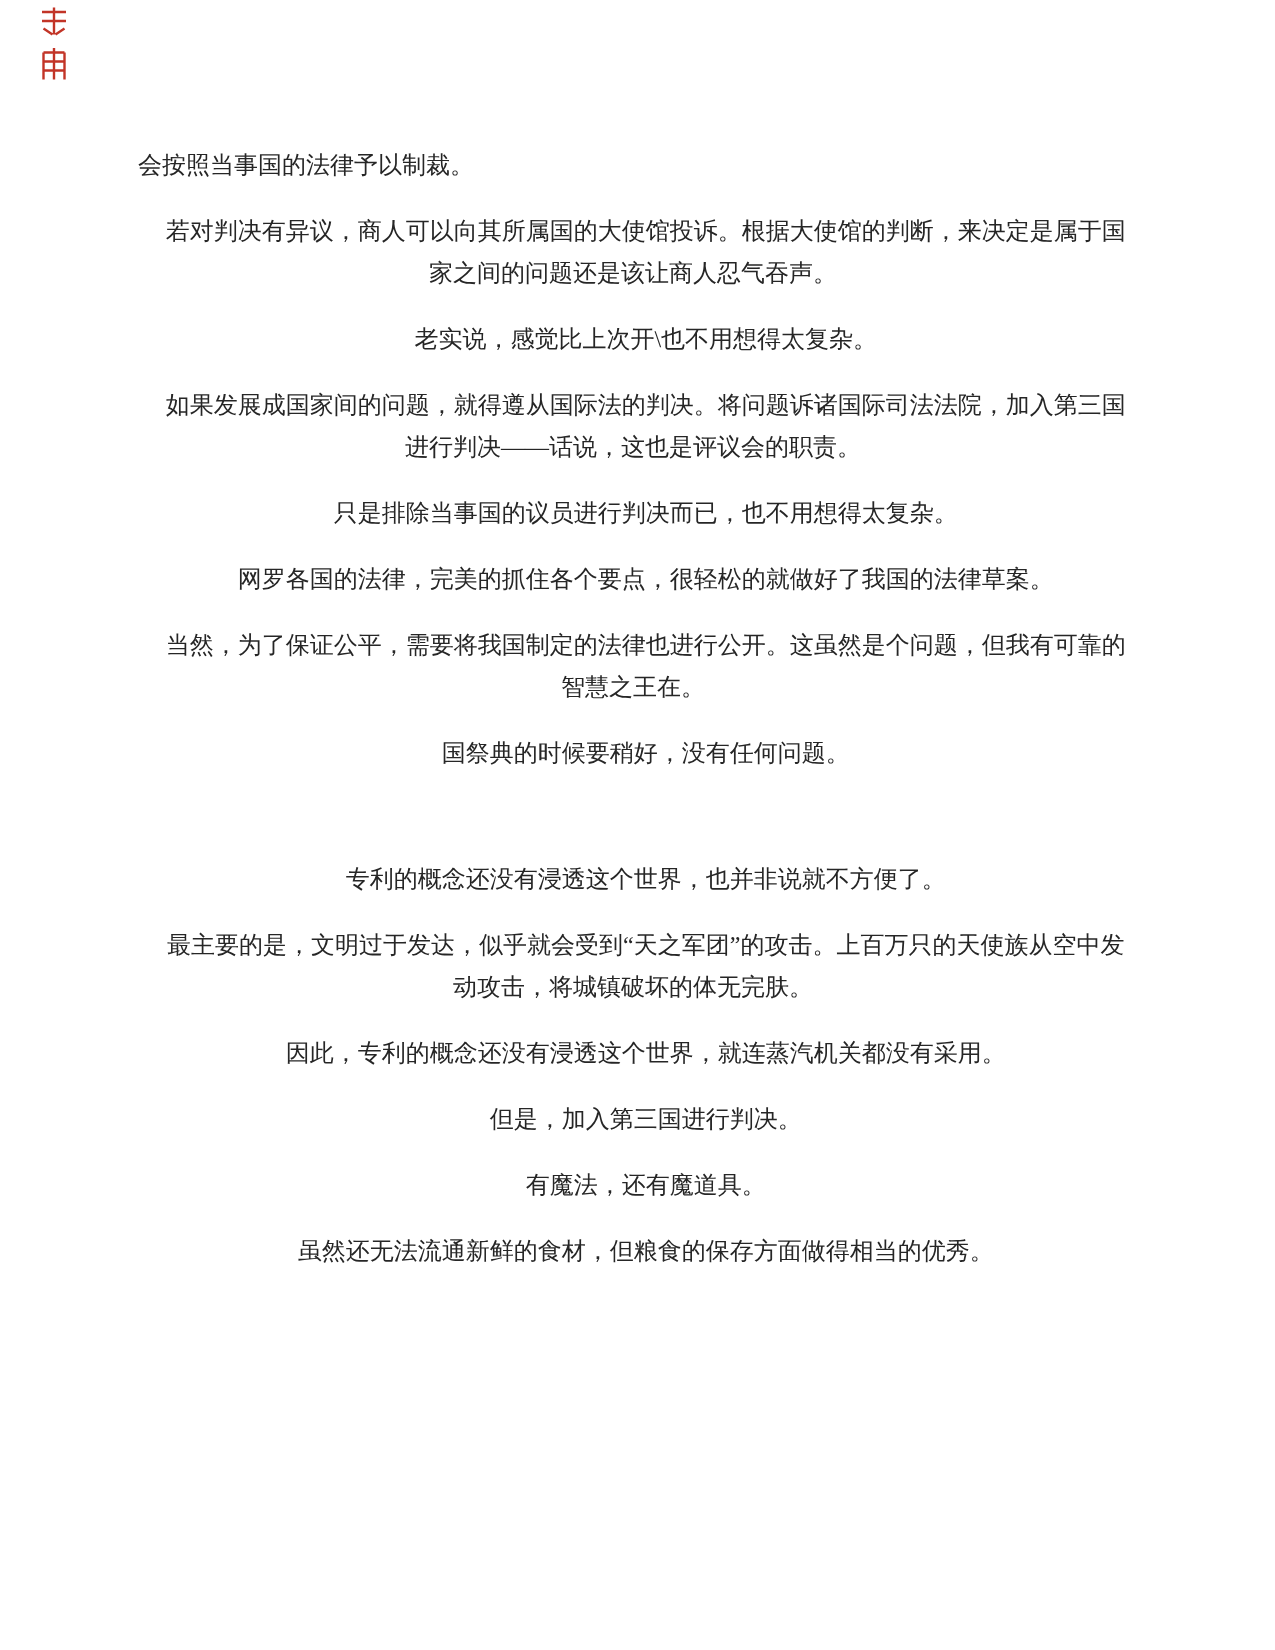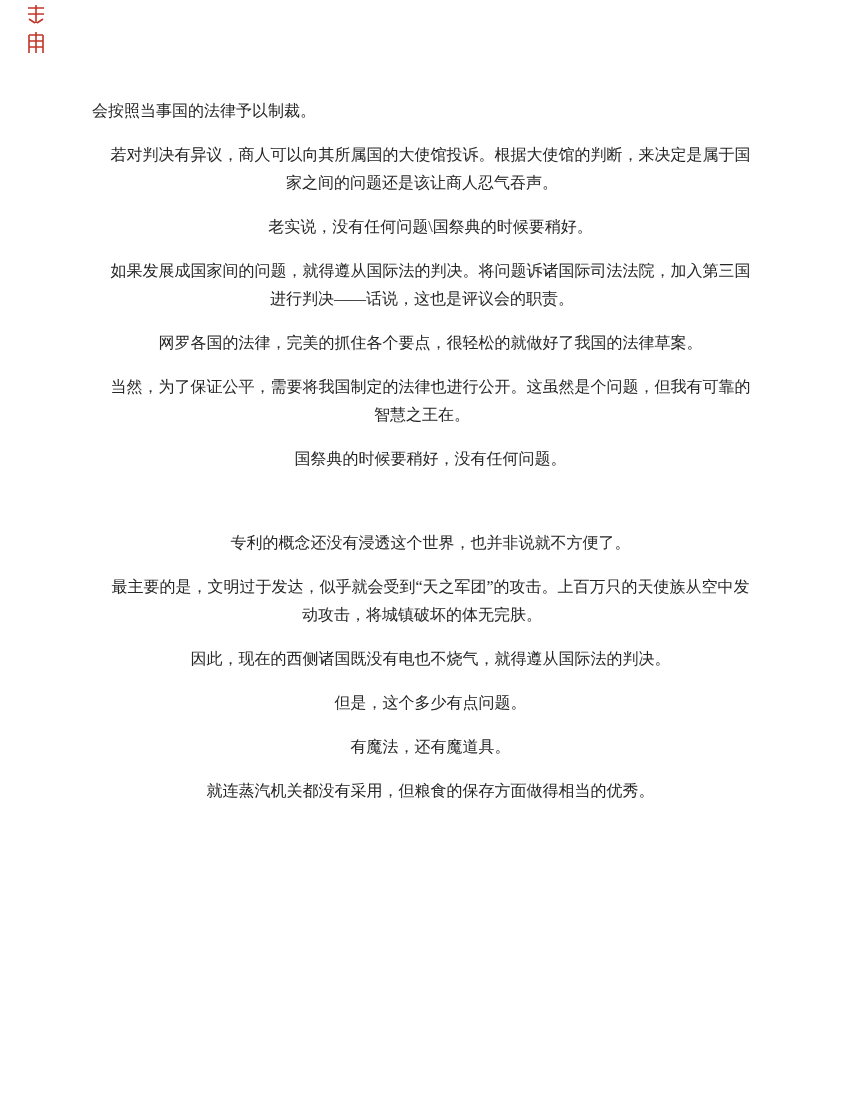--- a/index.html
+++ b/index.html
@@ -51,25 +51,26 @@
 <svg class="corner-stamp" viewBox="0 0 20 52" aria-hidden="true">
   <g stroke="#c23427" stroke-width="1.6" fill="none">
     <path d="M2 4 H18 M2 10 H18 M10 1 V19 M3 15 L9 19 M17 15 L11 19"></path>
     <path d="M3 31 H17 M3 37 H17 M3 43 H17 M3 31 V49 M17 31 V49 M10 28 V49"></path>
   </g>
 </svg>
 
 <div class="page" id="text-body">
     <p class="para">会按照当事国的法律予以制裁。</p>
     <p class="para indent">若对判决有异议，商人可以向其所属国的大使馆投诉。根据大使馆的判断，来决定是属于国家之间的问题还是该让商人忍气吞声。</p>
-    <p class="para indent">老实说，没有任何问题\国祭典的时候要稍好。</p>
+    <p class="para indent">老实说，感觉比上次开\也不用想得太复杂。</p>
     <p class="para indent">如果发展成国家间的问题，就得遵从国际法的判决。将问题诉诸国际司法法院，加入第三国进行判决——话说，这也是评议会的职责。</p>
+    <p class="para indent">只是排除当事国的议员进行判决而已，也不用想得太复杂。</p>
     <p class="para indent">网罗各国的法律，完美的抓住各个要点，很轻松的就做好了我国的法律草案。</p>
     <p class="para indent">当然，为了保证公平，需要将我国制定的法律也进行公开。这虽然是个问题，但我有可靠的智慧之王在。</p>
     <p class="para indent">国祭典的时候要稍好，没有任何问题。</p>
     <div class="scene-break"></div>
     <p class="para indent">专利的概念还没有浸透这个世界，也并非说就不方便了。</p>
     <p class="para indent">最主要的是，文明过于发达，似乎就会受到“天之军团”的攻击。上百万只的天使族从空中发动攻击，将城镇破坏的体无完肤。</p>
-    <p class="para indent">因此，现在的西侧诸国既没有电也不烧气，就得遵从国际法的判决。</p>
-    <p class="para indent">但是，这个多少有点问题。</p>
+    <p class="para indent">因此，专利的概念还没有浸透这个世界，就连蒸汽机关都没有采用。</p>
+    <p class="para indent">但是，加入第三国进行判决。</p>
     <p class="para indent">有魔法，还有魔道具。</p>
-    <p class="para indent">就连蒸汽机关都没有采用，但粮食的保存方面做得相当的优秀。</p>
+    <p class="para indent">虽然还无法流通新鲜的食材，但粮食的保存方面做得相当的优秀。</p>
   </div>
 
 </body></html>

